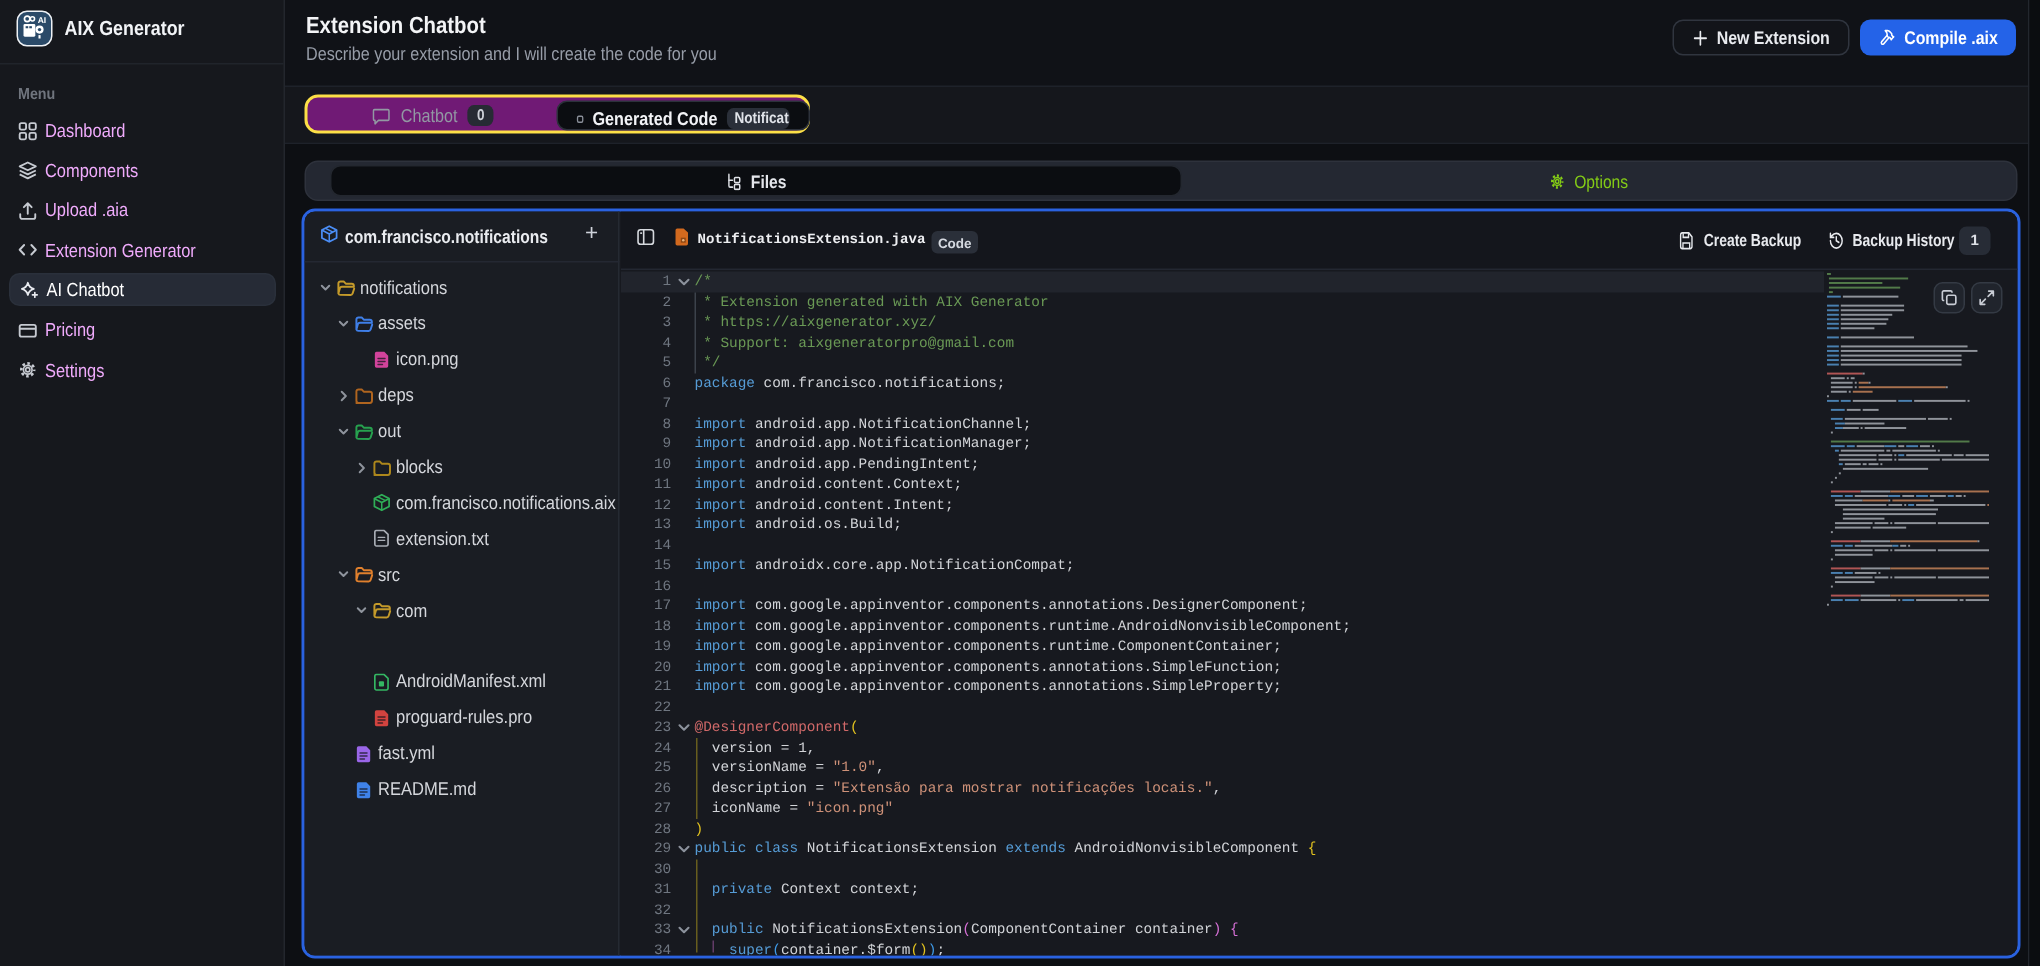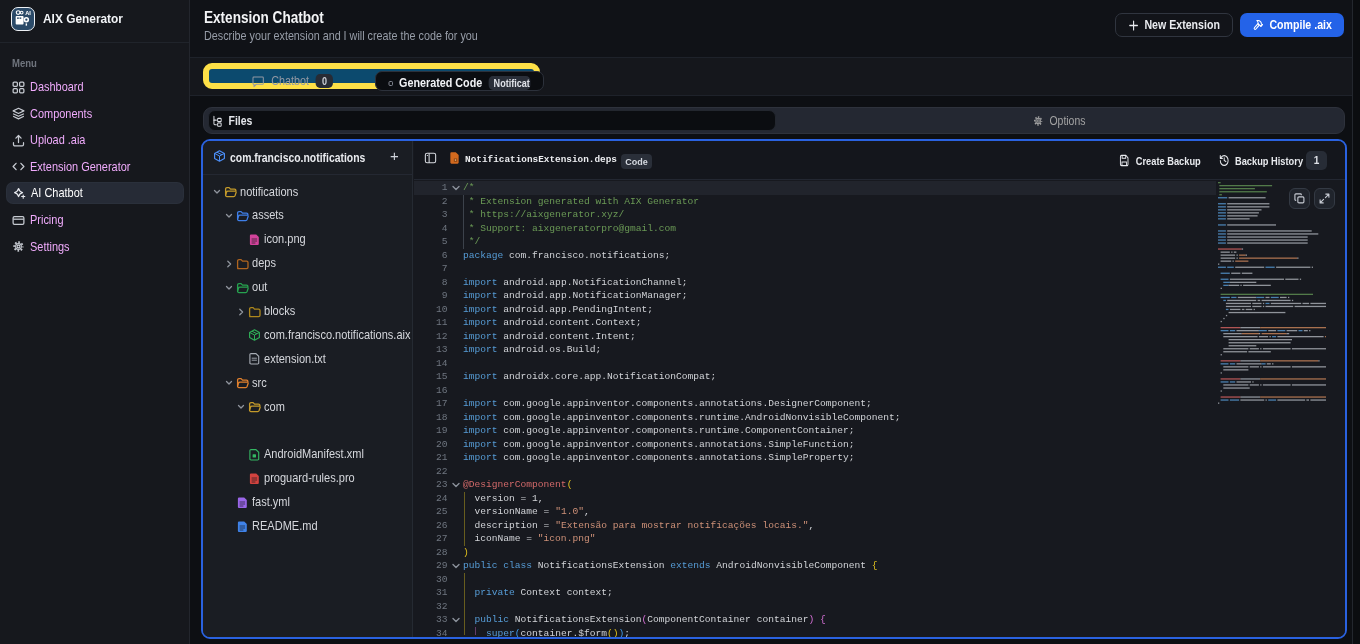--- a/index.html
+++ b/index.html
@@ -15,30 +15,30 @@
 .mi.act{background:#262b36;border:1px solid #30364275;color:#fff}
 .mi.act .si{color:#e8eaef}
 
 #htitle{position:absolute;left:204px;top:9px;font-size:15.6px;font-weight:700;color:#f3f4f6}
 #hsub{position:absolute;left:204px;top:29px;font-size:12.4px;color:#979da8}
 #hdline{position:absolute;left:190px;top:57px;width:1163px;height:1px;background:#1e222a}
 #tabline{position:absolute;left:190px;top:95px;width:1163px;height:1px;background:#1e222a}
 #btnNew{position:absolute;left:1115px;top:13px;width:118px;height:24px;border:1px solid #30353f;border-radius:7px;background:#121419;color:#e9ebef;font-size:12.2px;font-weight:600;display:flex;align-items:center;justify-content:center;gap:7px}
 #btnCompile{position:absolute;left:1240px;top:13px;width:104px;height:24px;border-radius:7px;background:#2463e8;color:#fff;font-size:12.2px;font-weight:600;display:flex;align-items:center;justify-content:center;gap:7px}
 
-#tabs{position:absolute;left:203px;top:63px;width:337px;height:26px;background:#0c4a6e;border:6px solid #fde047;border-radius:9px}
+#tabs{position:absolute;left:203px;top:63px;width:337px;height:26px;background:#701a75;border:2px solid #fde047;border-radius:9px}
 #tabL{position:absolute;left:0;top:0;width:168px;height:24px;display:flex;align-items:center;justify-content:center;gap:8px;color:#9298a3;font-size:12.4px}
 #tabL .bdg{background:#272b34;color:#ccd0d7;font-size:10.4px;font-weight:700;border-radius:5px;padding:1.5px 7px}
 #tabR{position:absolute;left:166px;top:2px;width:169px;height:20px;background:#0b0d11;border:1px solid #2c313b;border-radius:7px;display:flex;align-items:flex-end;justify-content:center;gap:7px;color:#f2f3f6;font-size:12.4px;font-weight:700}
 #tabR .dot{width:5px;height:5px;border:1.2px solid #8a8f99;border-radius:1.5px}
 #tabR .bdg{background:#2a2f39;color:#e0e3e9;font-size:10.4px;font-weight:700;border-radius:5px;padding:1.5px 6px;max-width:48px;overflow:hidden;white-space:nowrap}
 
 #fbar{position:absolute;left:203px;top:107px;width:1142px;height:27px;background:#242832;border:1px solid #2e323c;border-radius:9px}
-#fseg{position:absolute;left:4px;top:2px;width:568px;height:21px;background:#0b0d11;border:1px solid #23272f;border-radius:7px;display:flex;align-items:center;gap:7px;color:#e4e6eb;font-size:12px;font-weight:600}
-#oseg{position:absolute;left:571px;top:2px;width:568px;height:21px;display:flex;align-items:center;justify-content:center;gap:7px;color:#a3a3a3;font-size:12px}
+#fseg{position:absolute;left:16px;top:2px;width:568px;height:21px;background:#0b0d11;border:1px solid #23272f;border-radius:7px;display:flex;align-items:center;justify-content:center;gap:7px;color:#e4e6eb;font-size:12px;font-weight:600}
+#oseg{position:absolute;left:571px;top:2px;width:568px;height:21px;display:flex;align-items:center;justify-content:center;gap:7px;color:#84cc16;font-size:12px}
 
 #panel{position:absolute;left:201px;top:139px;width:1146px;height:500px;border:2px solid #2a62e0;border-radius:9px;background:#17191f;overflow:hidden}
 
 #panelInner{position:absolute;left:-203px;top:-141px;width:1360px;height:644px}
 #tree{position:absolute;left:203px;top:141px;width:210px;height:496px;background:#1a1d23;border-right:1px solid #252a32}
 #treehead{position:absolute;left:203px;top:141px;width:210px;height:34px;border-bottom:1px solid #242832}
 #treetitle{position:absolute;left:230px;top:150.5px;font-size:12.4px;font-weight:600;color:#e9ebef}
 #treeplus{position:absolute;left:390px;top:147px;font-size:15px;font-weight:400;color:#cfd3da}
 .trow{position:absolute;left:203px;width:210px;height:24px;overflow:hidden}
 .tch{position:absolute;width:8px;height:8px}
@@ -396,21 +396,21 @@
             <path d="M3.2 4 h0.4" stroke="#d6d9de" stroke-width="1.25" stroke-linecap="round"></path>
           </svg>
         </div>
     <div class="tico" style="left:448px;top:152px">
           <svg viewBox="0 0 11 13" width="11" height="13">
             <path d="M2.2 0.4 h4.6 L10 3.2 V11.4 a1.2 1.2 0 0 1 -1.2 1.2 H2.2 A1.2 1.2 0 0 1 1 11.4 V1.6 A1.2 1.2 0 0 1 2.2 0.4 z" fill="#d2691e"></path>
             <rect x="4.8" y="7" width="3.6" height="3.6" fill="#8c4613"></rect>
             <circle cx="6.6" cy="8.8" r="0.9" fill="#e8b27a"></circle>
           </svg>
         </div>
-    <div id="fname">NotificationsExtension.deps</div>
+    <div id="fname">NotificationsExtension.java</div>
     <div id="mainbdg">Code</div>
     <div class="ebtn" style="left:1119px">
           <div class="grpl" style="gap:8px">
             <svg viewBox="0 0 14 14" width="13" height="13" style="flex:0 0 13px">
               <path d="M10.6 12.6 H3.4 A1.5 1.5 0 0 1 1.9 11.1 V2.9 A1.5 1.5 0 0 1 3.4 1.4 h5.9 l2.8 2.8 v6.9 a1.5 1.5 0 0 1 -1.5 1.5 z" fill="none" stroke="#e8eaee" stroke-width="1.25" stroke-linejoin="round"></path>
               <path d="M4.2 1.6 v3 h4.8 v-3" fill="none" stroke="#e8eaee" stroke-width="1.2"></path>
               <path d="M4 12.4 V8.6 h6 v3.8" fill="none" stroke="#e8eaee" stroke-width="1.2"></path>
             </svg>
             <span>Create Backup</span>
           </div>

